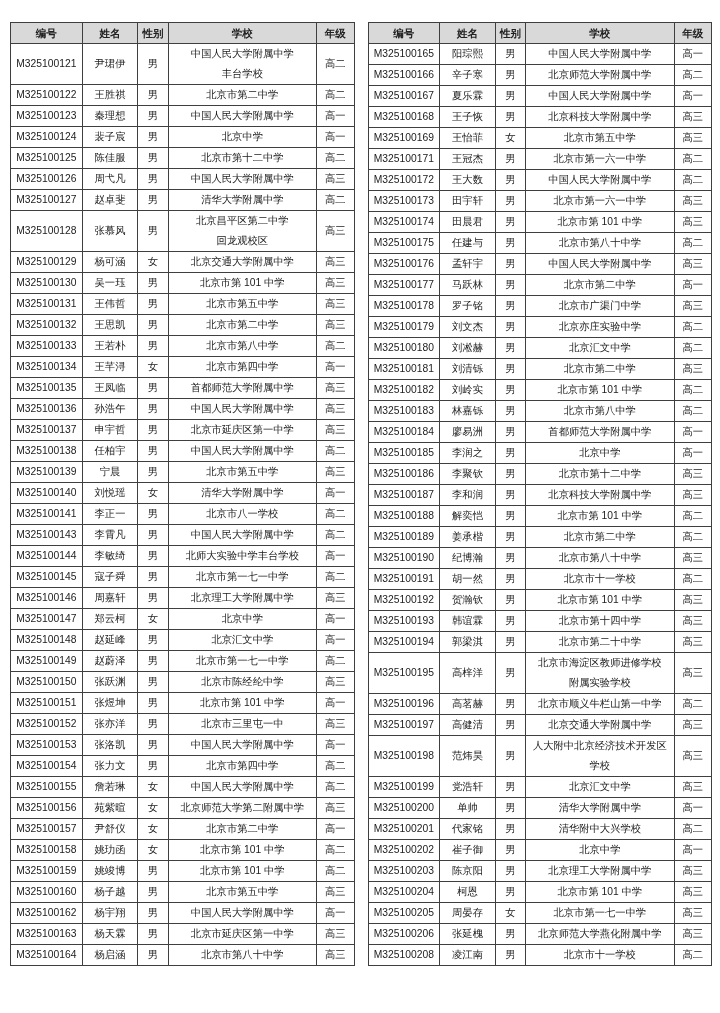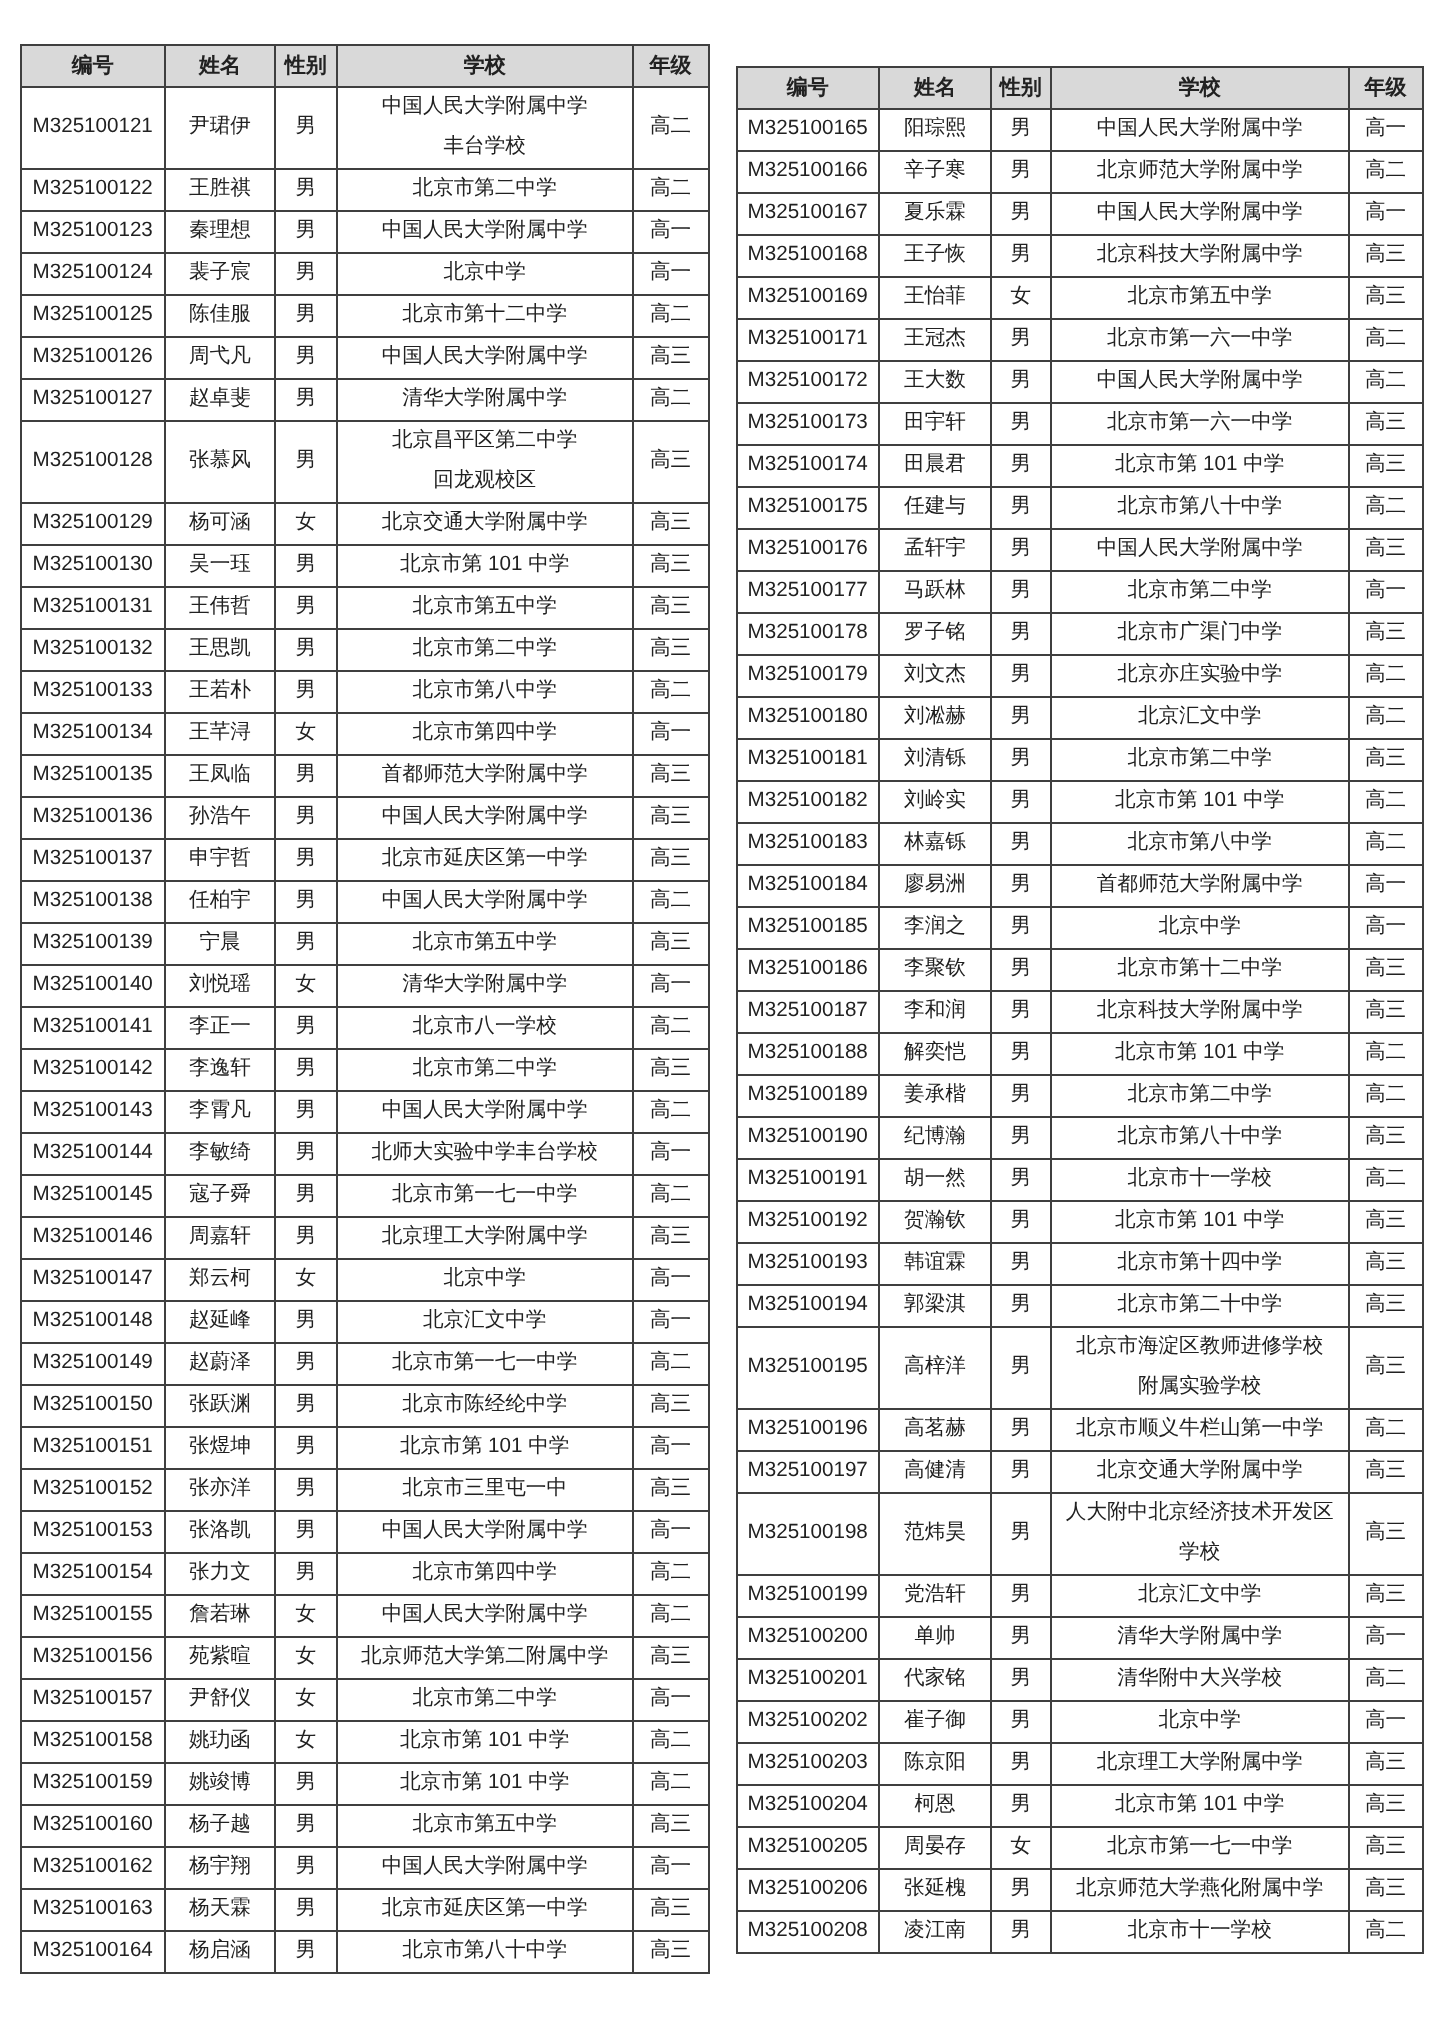--- a/index.html
+++ b/index.html
@@ -218,27 +218,20 @@
             <td class="c4">高一</td>
           </tr>
           <tr>
             <td class="c0">M325100141</td>
             <td class="c1">李正一</td>
             <td class="c2">男</td>
             <td class="c3">北京市八一学校</td>
             <td class="c4">高二</td>
           </tr>
           <tr>
-            <td class="c0">M325100142</td>
-            <td class="c1">李逸轩</td>
-            <td class="c2">男</td>
-            <td class="c3">北京市第二中学</td>
-            <td class="c4">高三</td>
-          </tr>
-          <tr>
             <td class="c0">M325100143</td>
             <td class="c1">李霄凡</td>
             <td class="c2">男</td>
             <td class="c3">中国人民大学附属中学</td>
             <td class="c4">高二</td>
           </tr>
           <tr>
             <td class="c0">M325100144</td>
             <td class="c1">李敏绮</td>
             <td class="c2">男</td>

